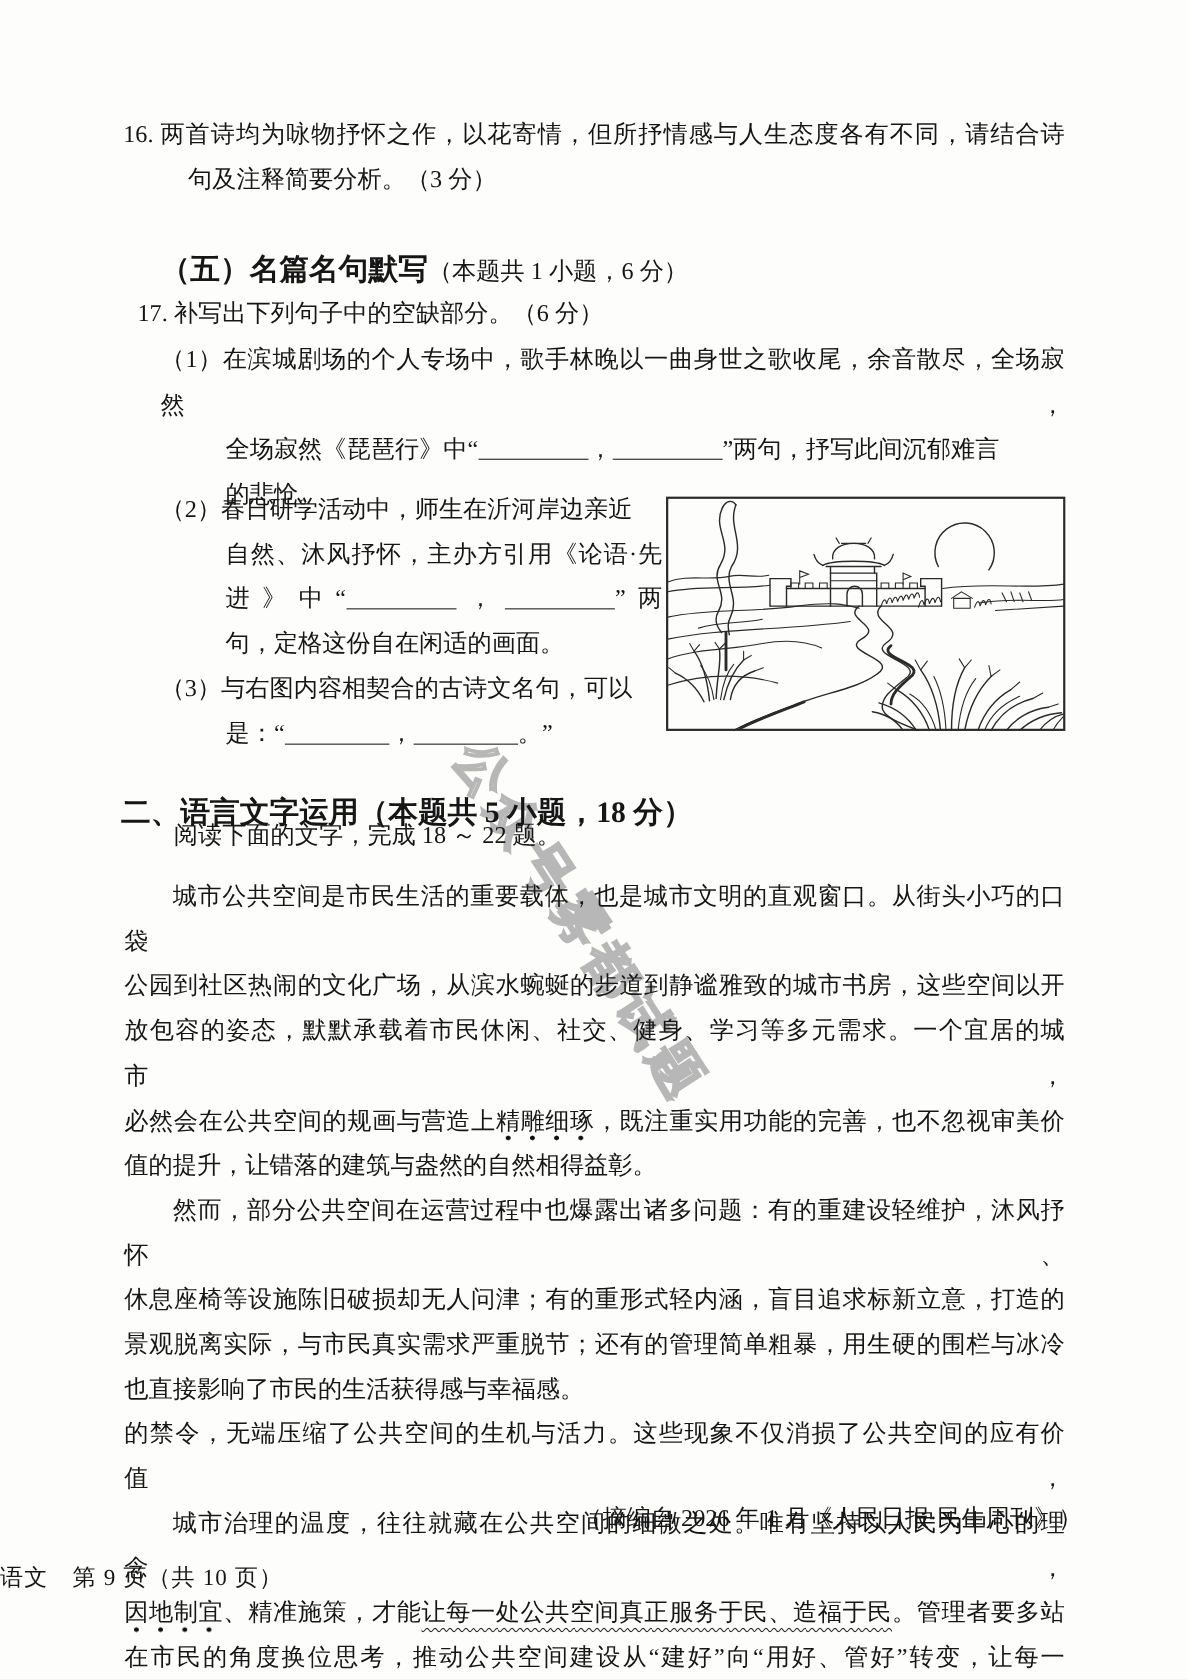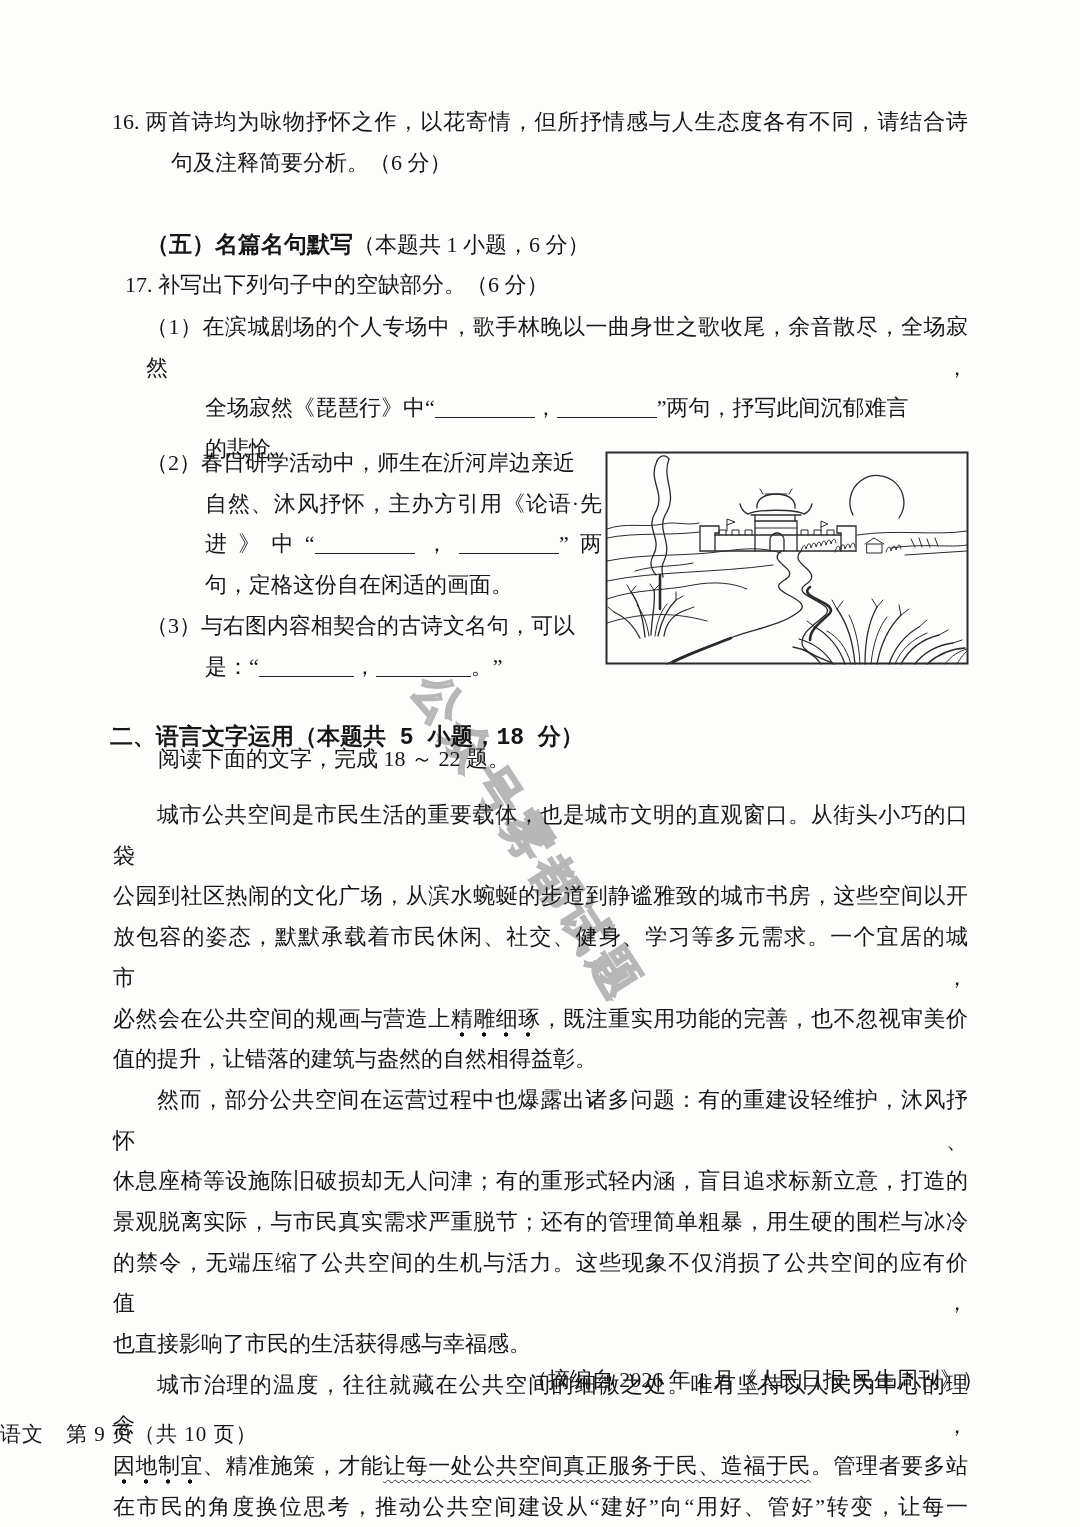--- a/index.html
+++ b/index.html
@@ -32,21 +32,21 @@
     background-position:0 bottom;
   }
   .m-wavy{
     text-decoration:underline;
     text-decoration-style:wavy;
     text-decoration-color:#333;
     text-decoration-thickness:1px;
     text-underline-offset:6px;
     margin-top:26px;
   }
-  .hd{font-family:Liberation Mono, monospace;font-weight:bold;font-size:23px;}
+  .hd{font-family:Liberation Serif, serif;font-weight:bold;font-size:27px;}
   .attr-line{text-align:right;padding-right:6px;}
   #footer{width:1030px;text-align:left;font-size:21px;letter-spacing:1px;}
   #watermark{
     font-family:"Liberation Sans","DejaVu Sans",sans-serif;
     font-weight:bold;
     font-size:48px;
     letter-spacing:6px;
     color:transparent;
     -webkit-text-stroke:2px #a6a6a6;
     text-stroke:2px #a6a6a6;
@@ -62,21 +62,21 @@
 </style>
 </head>
 <body>
 
 <div id="page">
 
   <div id="watermark" class="abs" style="left:452px;top:662px;">公众号雾都试题</div>
 
   <div class="abs wrapblk" style="left:112px;top:102px;width:856px;">
       <div class="tline j"><span>16. 两首诗均为咏物抒怀之作，以花寄情，但所抒情感与人生态度各有不同，请结合诗</span></div>
-      <div class="tline short pad"><span>句及注释简要分析。（6 分）</span></div>
+      <div class="tline short pad"><span>句及注释简要分析。（3 分）</span></div>
     </div>
 
   <div class="abs tline" style="left:146px;top:225px;">
     <span class="hd">（五）名篇名句默写</span><span>（本题共 1 小题，6 分）</span>
   </div>
 
   <div class="abs wrapblk" style="left:125px;top:265px;width:843px;">
       <div class="tline short"><span>17. 补写出下列句子中的空缺部分。（6 分）</span></div>
     </div>
 
@@ -183,22 +183,22 @@
 
   <div class="abs wrapblk" style="left:113px;top:795px;width:855px;">
       <div class="tline j ind"><span>城市公共空间是市民生活的重要载体，也是城市文明的直观窗口。从街头小巧的口袋</span></div>
       <div class="tline j"><span>公园到社区热闹的文化广场，从滨水蜿蜒的步道到静谧雅致的城市书房，这些空间以开</span></div>
       <div class="tline j"><span>放包容的姿态，默默承载着市民休闲、社交、健身、学习等多元需求。一个宜居的城市，</span></div>
       <div class="tline j"><span>必然会在公共空间的规画与营造上</span><span class="m-dots">精雕细琢</span><span>，既注重实用功能的完善，也不忽视审美价</span></div>
       <div class="tline short"><span>值的提升，让错落的建筑与盎然的自然相得益彰。</span></div>
       <div class="tline j ind"><span>然而，部分公共空间在运营过程中也爆露出诸多问题：有的重建设轻维护，沐风抒怀、</span></div>
       <div class="tline j"><span>休息座椅等设施陈旧破损却无人问津；有的重形式轻内涵，盲目追求标新立意，打造的</span></div>
       <div class="tline j"><span>景观脱离实际，与市民真实需求严重脱节；还有的管理简单粗暴，用生硬的围栏与冰冷</span></div>
+      <div class="tline short"><span>也直接影响了市民的生活获得感与幸福感。</span></div>
       <div class="tline j"><span>的禁令，无端压缩了公共空间的生机与活力。这些现象不仅消损了公共空间的应有价值，</span></div>
-      <div class="tline short"><span>也直接影响了市民的生活获得感与幸福感。</span></div>
       <div class="tline j ind"><span>城市治理的温度，往往就藏在公共空间的细微之处。唯有坚持以人民为中心的理念，</span></div>
       <div class="tline j"><span class="m-dots">因地制宜</span><span>、精准施策，才能</span><span class="m-wavy">让每一处公共空间真正服务于民、造福于民</span><span>。管理者要多站</span></div>
       <div class="tline j"><span>在市民的角度换位思考，推动公共空间建设从“建好”向“用好、管好”转变，让每一</span></div>
     </div>
 
   <div class="abs tline attr-line" style="left:129px;top:1360px;width:855px;">（摘编自 2026 年 1 月《人民日报·民生周刊》）</div>
 
   <div id="footer" class="abs" style="left:0;top:1420px;">语文　第 9 页（共 10 页）</div>
 
 </div>

